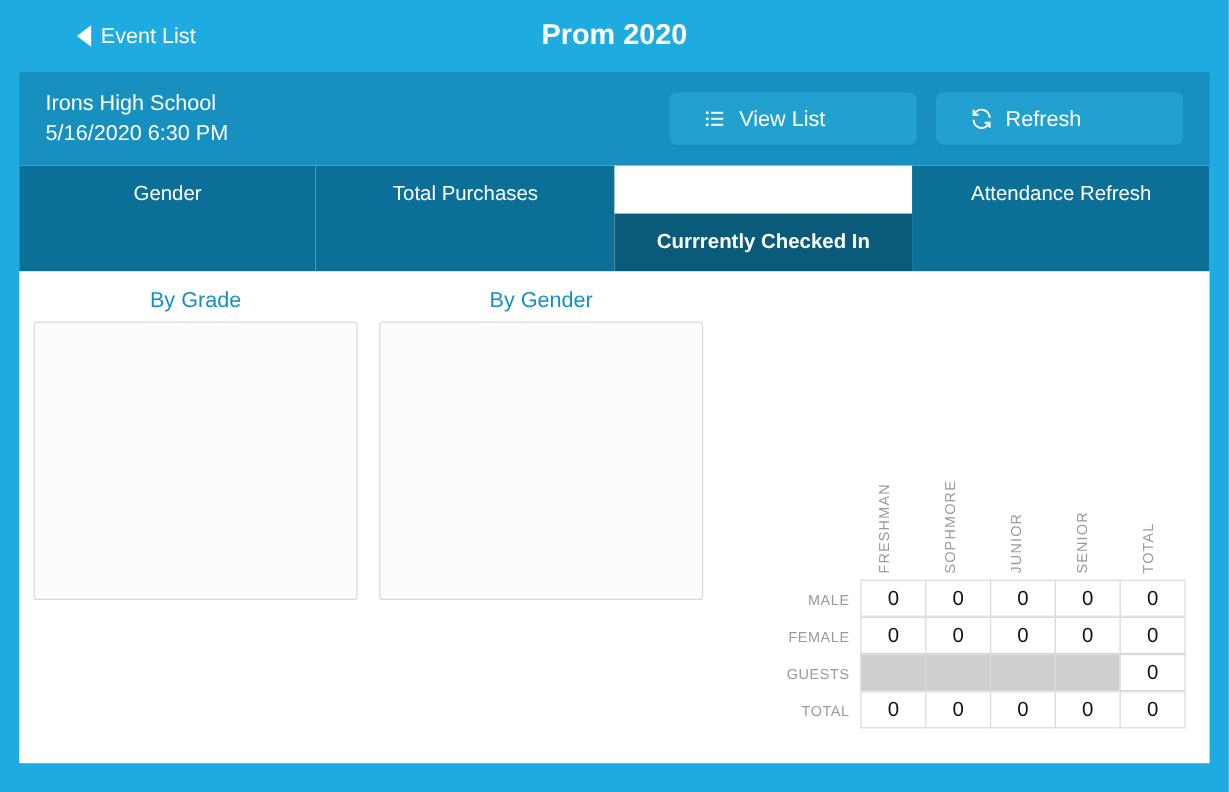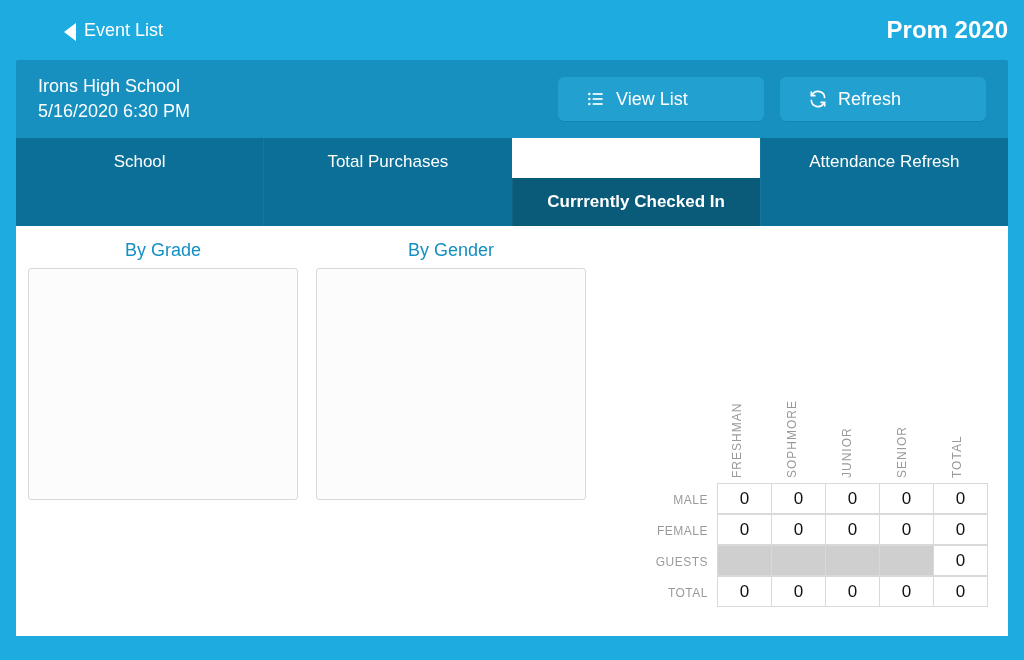--- a/index.html
+++ b/index.html
@@ -12,22 +12,22 @@
     --label-gray: #9a9a9a;
     --border-gray: #d9d9d9;
   }
   html, body { margin:0; padding:0; height:100%; width:100%; font-family: Arial, Helvetica, sans-serif; }
   body { width:1024px; height:660px; background: var(--outer-blue); overflow:hidden; }
 
   .outer { padding: 0 16px 24px 16px; box-sizing:border-box; width:100%; height:100%; display:flex; flex-direction:column; }
 
   
   .topbar { position:relative; height:60px; display:flex; align-items:center; }
-  .back-btn { display:flex; align-items:flex-end; gap:8px; margin-left:48px; color:#fff; font-size:18px; cursor:pointer; }
-  .title { position:absolute; left:0; right:0; text-align:right; color:#fff; font-weight:700; font-size:24px; pointer-events:none; }
+  .back-btn { display:flex; align-items:center; gap:8px; margin-left:48px; color:#fff; font-size:18px; cursor:pointer; }
+  .title { position:absolute; left:0; right:0; text-align:center; color:#fff; font-weight:700; font-size:24px; pointer-events:none; }
   .chev-left { width:0; height:0; border-top:9px solid transparent; border-bottom:9px solid transparent; border-right:12px solid #fff; display:inline-block; }
 
   
   .subheader { background: var(--header-blue); display:flex; align-items:center; padding:14px 22px; gap:16px; border-radius:2px 2px 0 0; }
   .subheader .info { flex:1; color:#fff; line-height:1.4; font-size:18px; }
   .pill-btn { display:flex; align-items:center; justify-content:flex-start; gap:10px; background: var(--btn-blue); color:#fff; border-radius:6px; height:44px; padding:0 28px; min-width:150px; font-size:18px; cursor:pointer; box-shadow: 0 1px 0 rgba(0,0,0,0.08); }
   .icon { display:inline-block; width:20px; height:20px; }
 
   
   .content { background:#fff; flex:1; display:flex; flex-direction:column; padding:0; }
@@ -95,21 +95,21 @@
             <polyline points="20 21 20 16 15 16"></polyline>
           </svg>
       </span>
       <span>Refresh</span>
     </div>
   </div>
 
   <div class="content">
 
     <div class="tabs">
-      <div class="tab"><span>School</span></div>
+      <div class="tab"><span>Gender</span></div>
       <div class="tab"><span>Total Purchases</span></div>
       <div class="tab active"><span>Currrently Checked In</span></div>
       <div class="tab"><span>Attendance Refresh</span></div>
     </div>
 
     <div class="body-area">
 
       <div class="chart-col">
         <div class="chart-title">By Grade</div>
         <div class="chart-box"></div>

